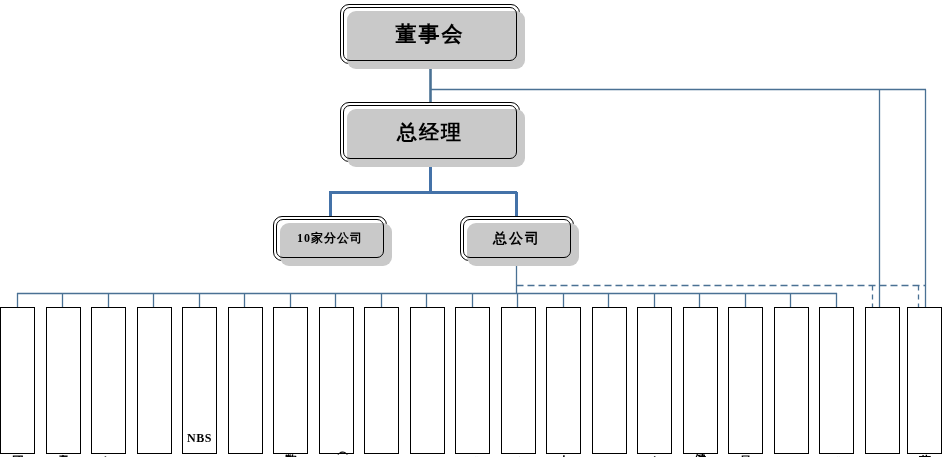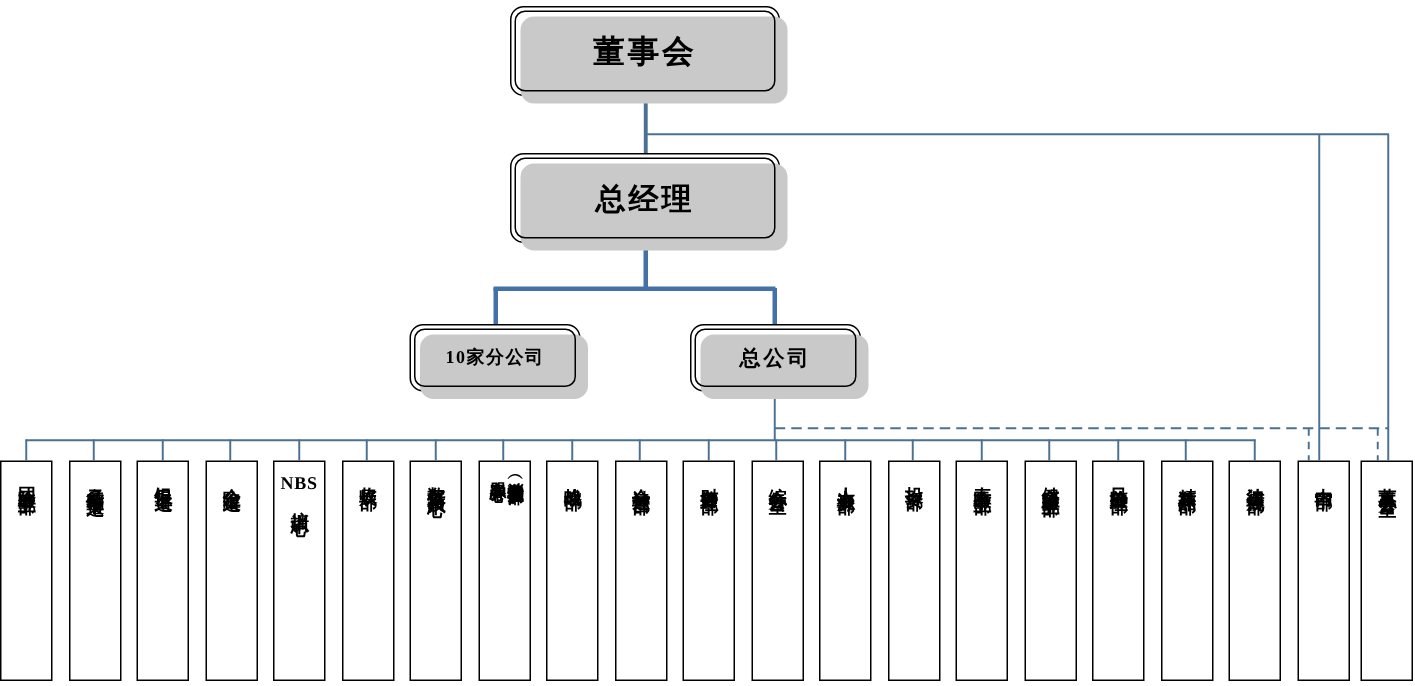--- a/index.html
+++ b/index.html
@@ -77,21 +77,21 @@
     position: absolute;
     box-sizing: border-box;
     top: 307px;
     width: 35px;
     height: 147px;
     background: #ffffff;
     border: 1.6px solid #000000;
     z-index: 4;
     display: flex;
     flex-direction: row-reverse;
-    align-items: flex-start;
+    align-items: flex-end;
     justify-content: center;
     padding-top: 7px;
   }
   .dept .vtext {
     writing-mode: vertical-rl;
     text-orientation: upright;
     font-size: 12px;
     font-weight: bold;
     line-height: 1.08;
     letter-spacing: 1.5px;

